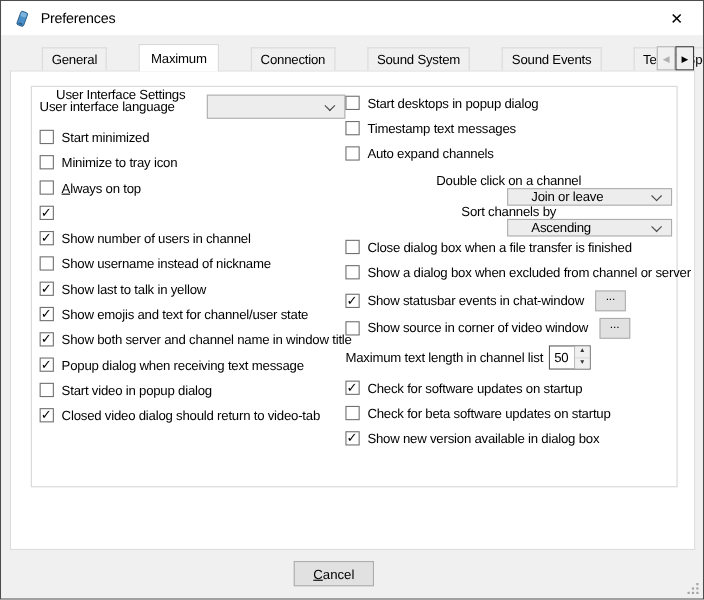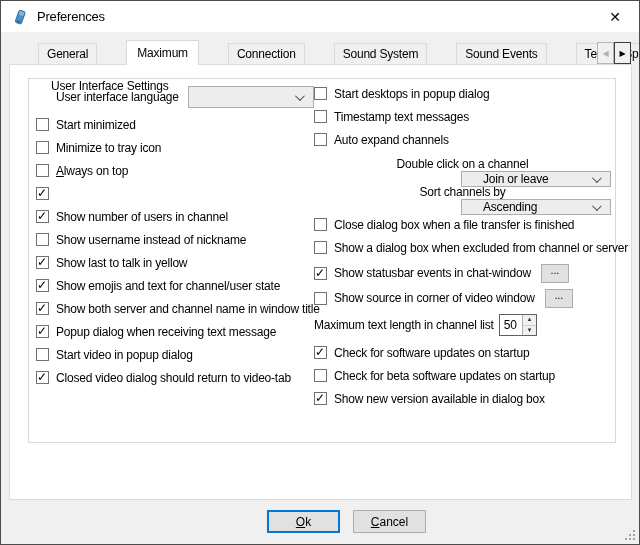--- a/index.html
+++ b/index.html
@@ -79,21 +79,21 @@
   
   .combo {
     height:22px; background:#ededed; border:1px solid #adadad;
     display:flex; align-items:center; padding-left:21px;
   }
   .combo .chev {
     margin-left:auto; margin-right:11px; width:7px; height:7px;
     border-right:1px solid #4a4a4a; border-bottom:1px solid #4a4a4a;
     transform:rotate(45deg) translateY(-2px);
   }
-  .langrow { height:26px; margin-bottom:3px;margin-left:20px; }
+  .langrow { height:26px; margin-bottom:3px; }
   .combo-lang { width:126px; margin-left:auto; }
   .comborow { height:22px; margin-top:6px;flex-direction:column; }
   .combo-right { width:150px; margin-left:auto; }
   
   .dotsrow { height:20px; gap:7px; }
   .dotsbtn {
     width:28px; height:19px; background:#e1e1e1; border:1px solid #adadad;
     font-size:11px; line-height:10px; text-align:center; margin-left:3px;
   }
   
@@ -296,23 +296,20 @@
           <div class="row cbrow">
             <span class="cb" data-checked="true"></span>
             <span class="lbl">Show new version available in dialog box</span>
           </div>
         </div>
 
       </div>
     </div>
 
     <div class="buttons">
-      <button class="btn default">
-          <span><u>O</u><span>k</span></span>
-        </button>
       <button class="btn">
           <span><u>C</u><span>ancel</span></span>
         </button>
     </div>
 
     <div class="grip"></div>
   </div>
 </div>
 
 </body></html>

